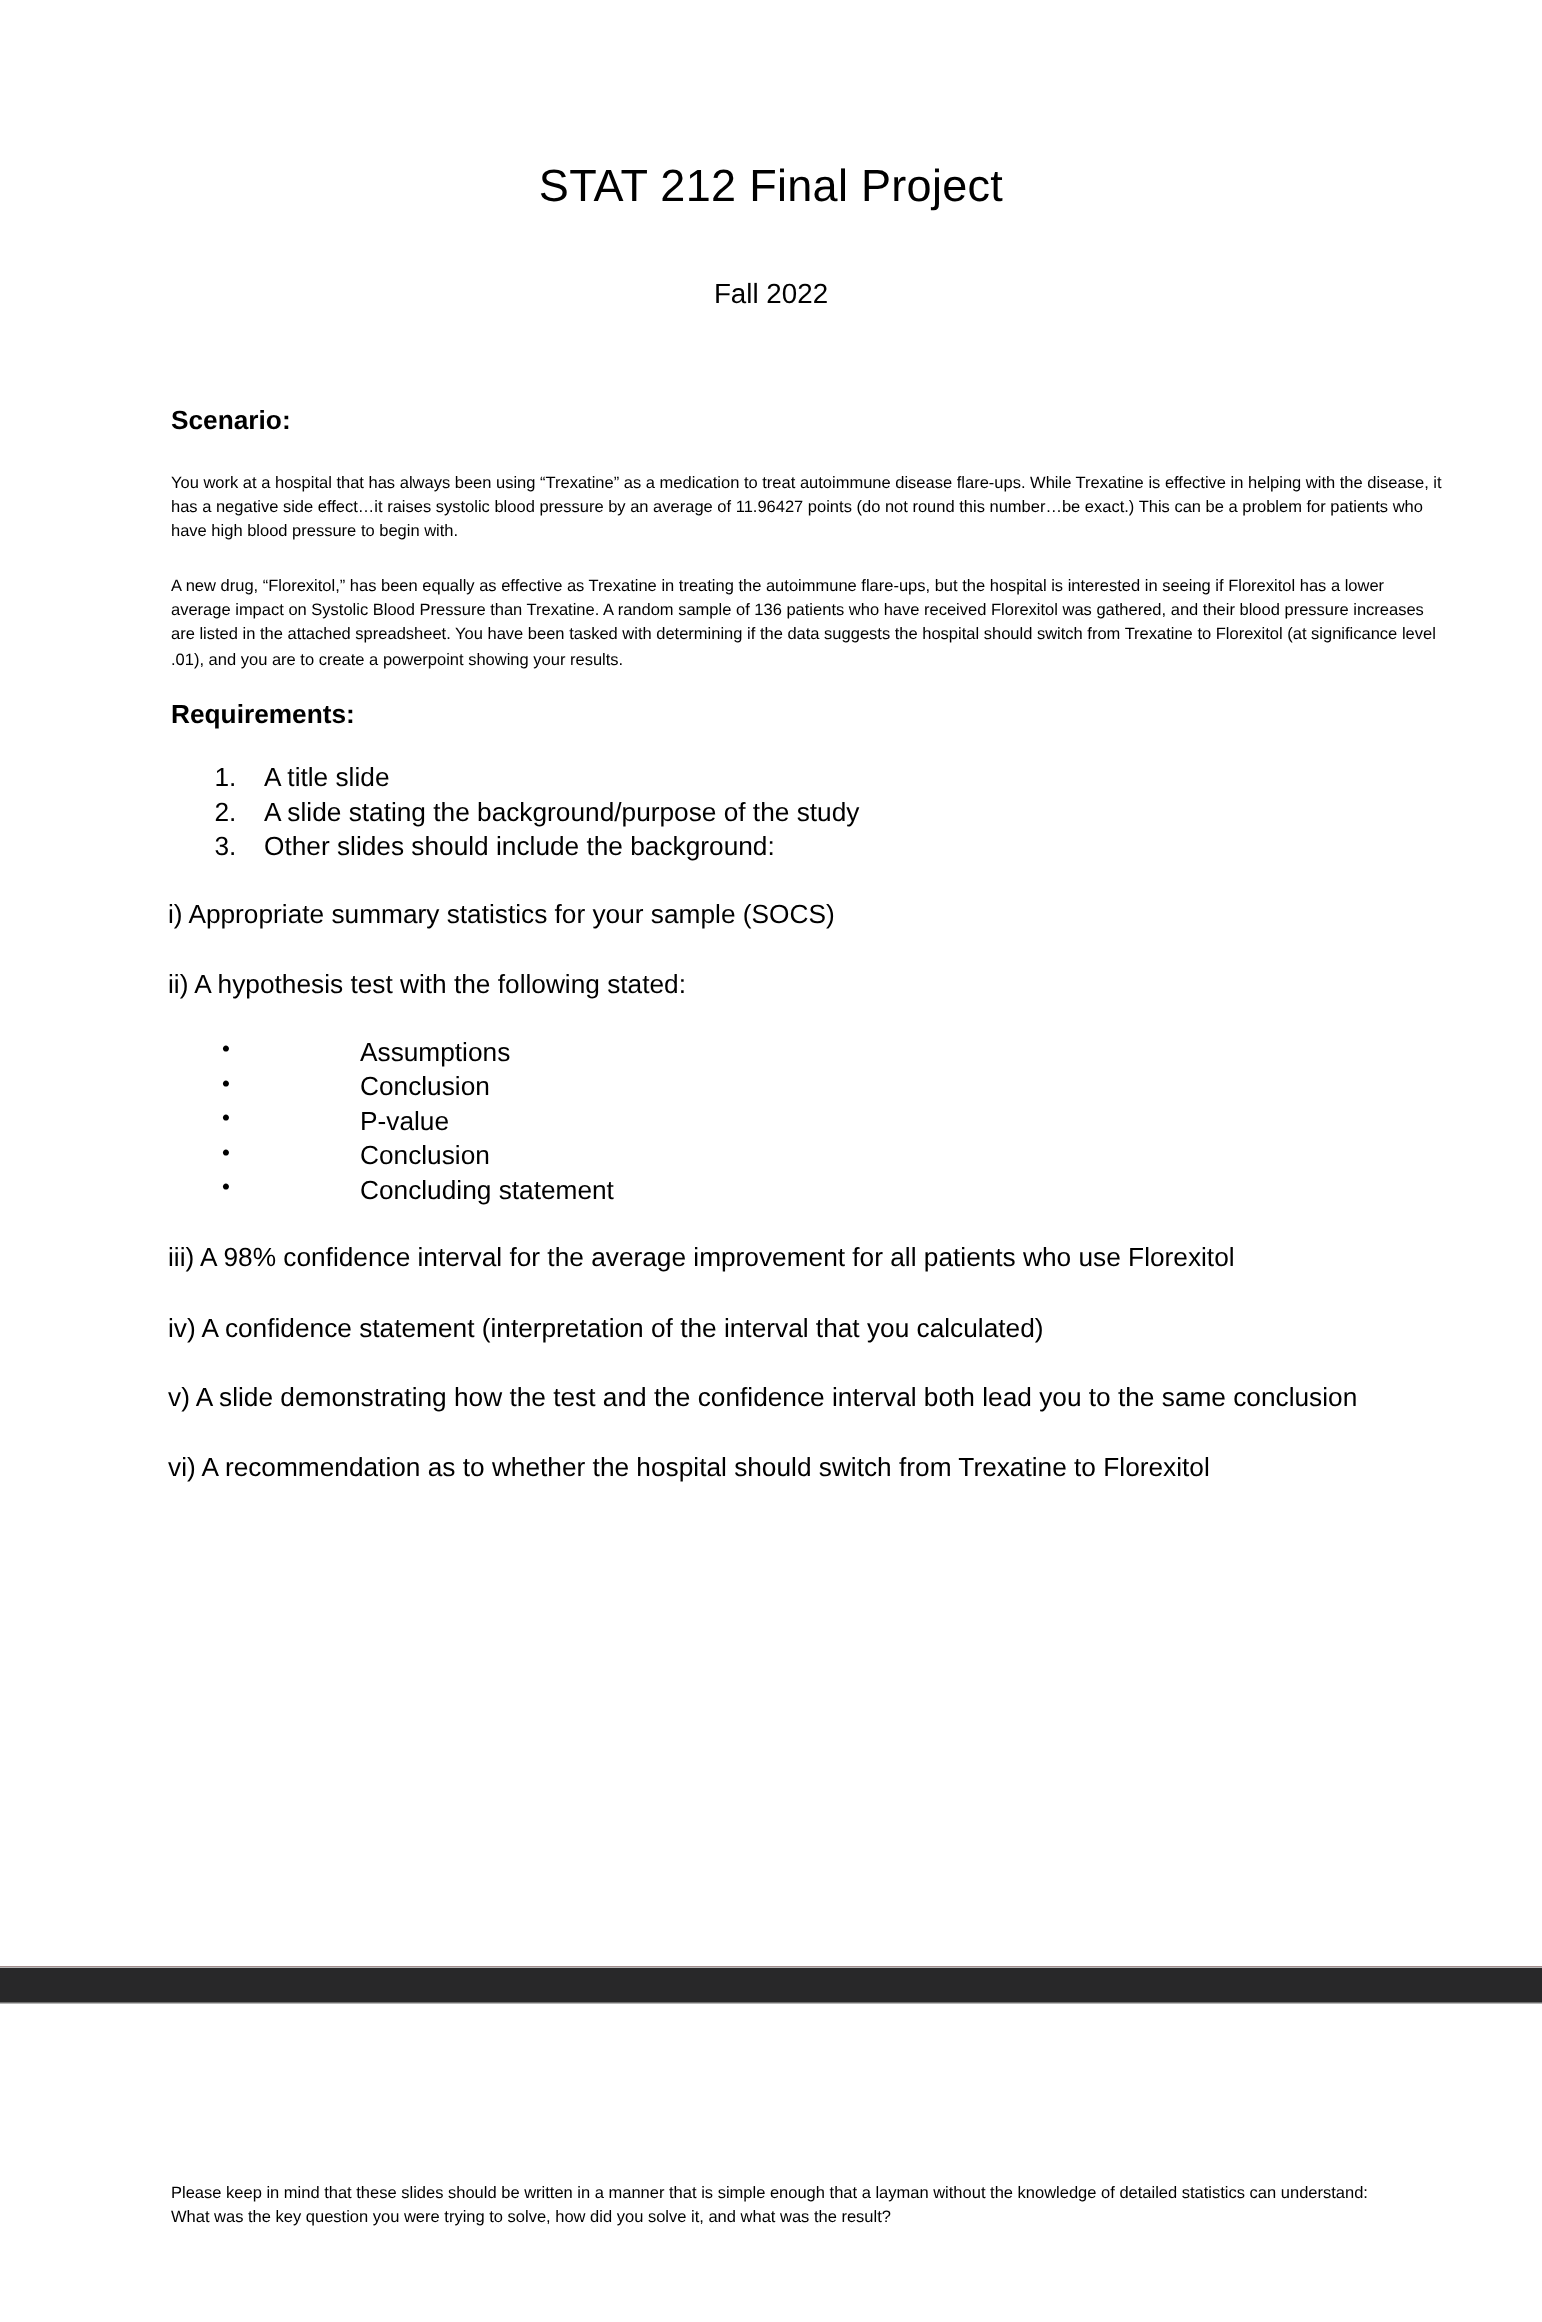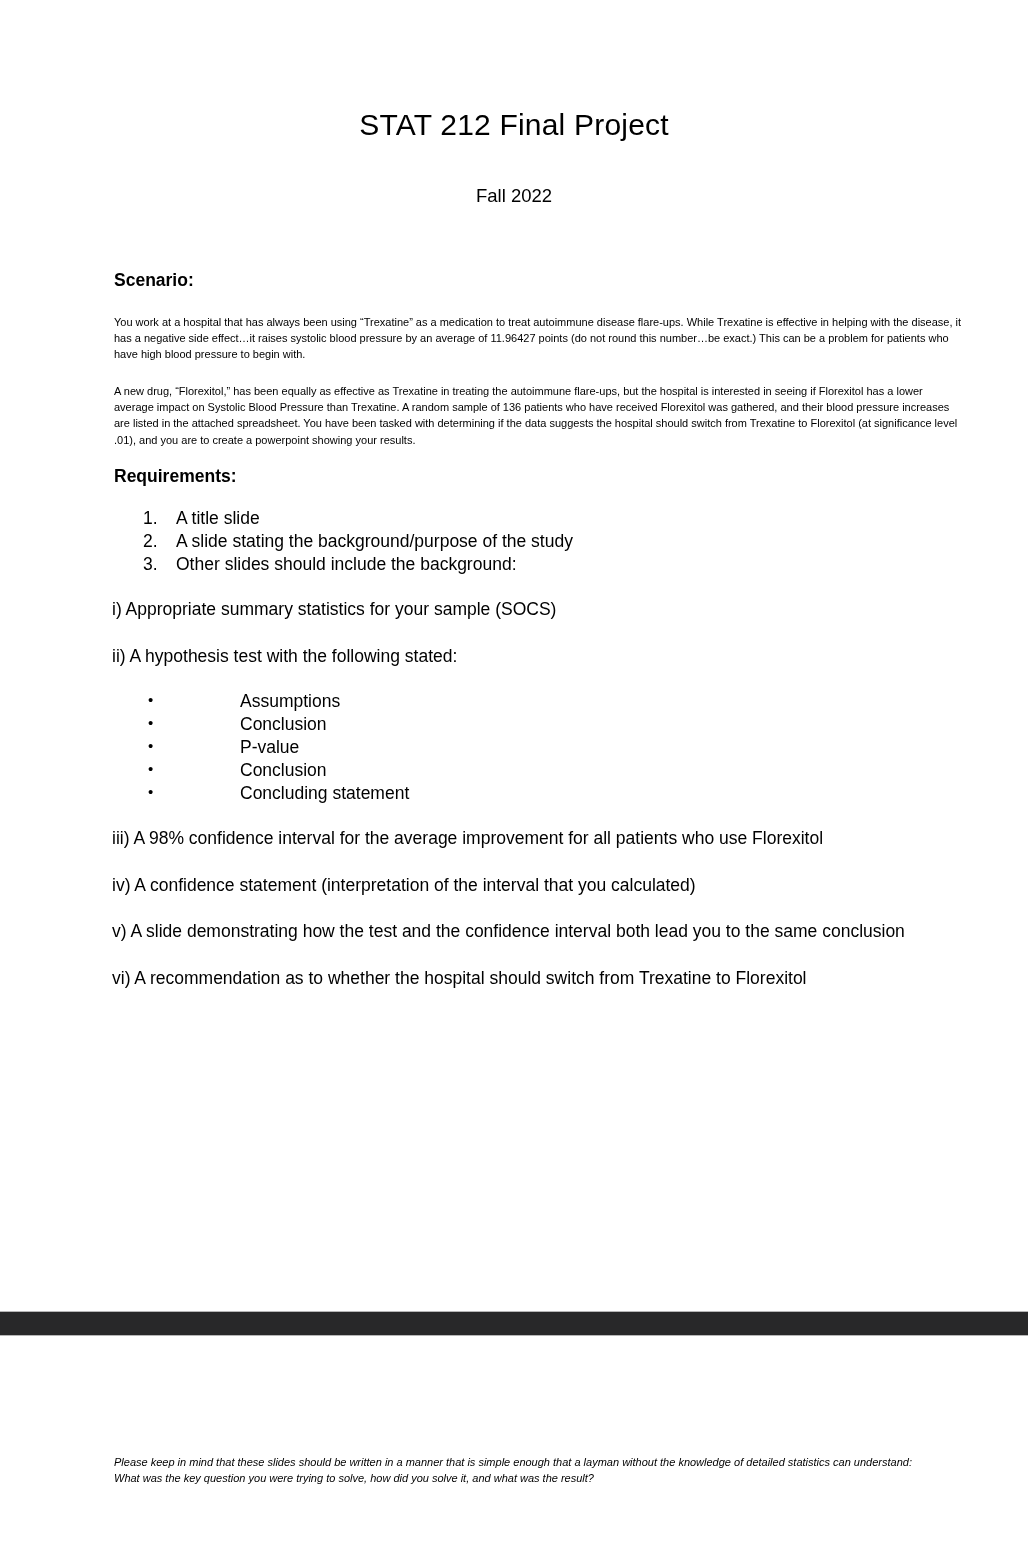--- a/index.html
+++ b/index.html
@@ -152,21 +152,20 @@
     top: 1336px;
     width: 1028px;
     height: 212px;
     background: #ffffff;
   }
 
   .sheet-two-inner {
     padding-left: 114px;
     padding-right: 104px;
     padding-top: 118px;
-    font-style: italic;
   }
 
   .sheet-two-inner p.para {
     padding-top: 0;
   }
 </style>
 </head>
 <body>
 
 <div class="page">

